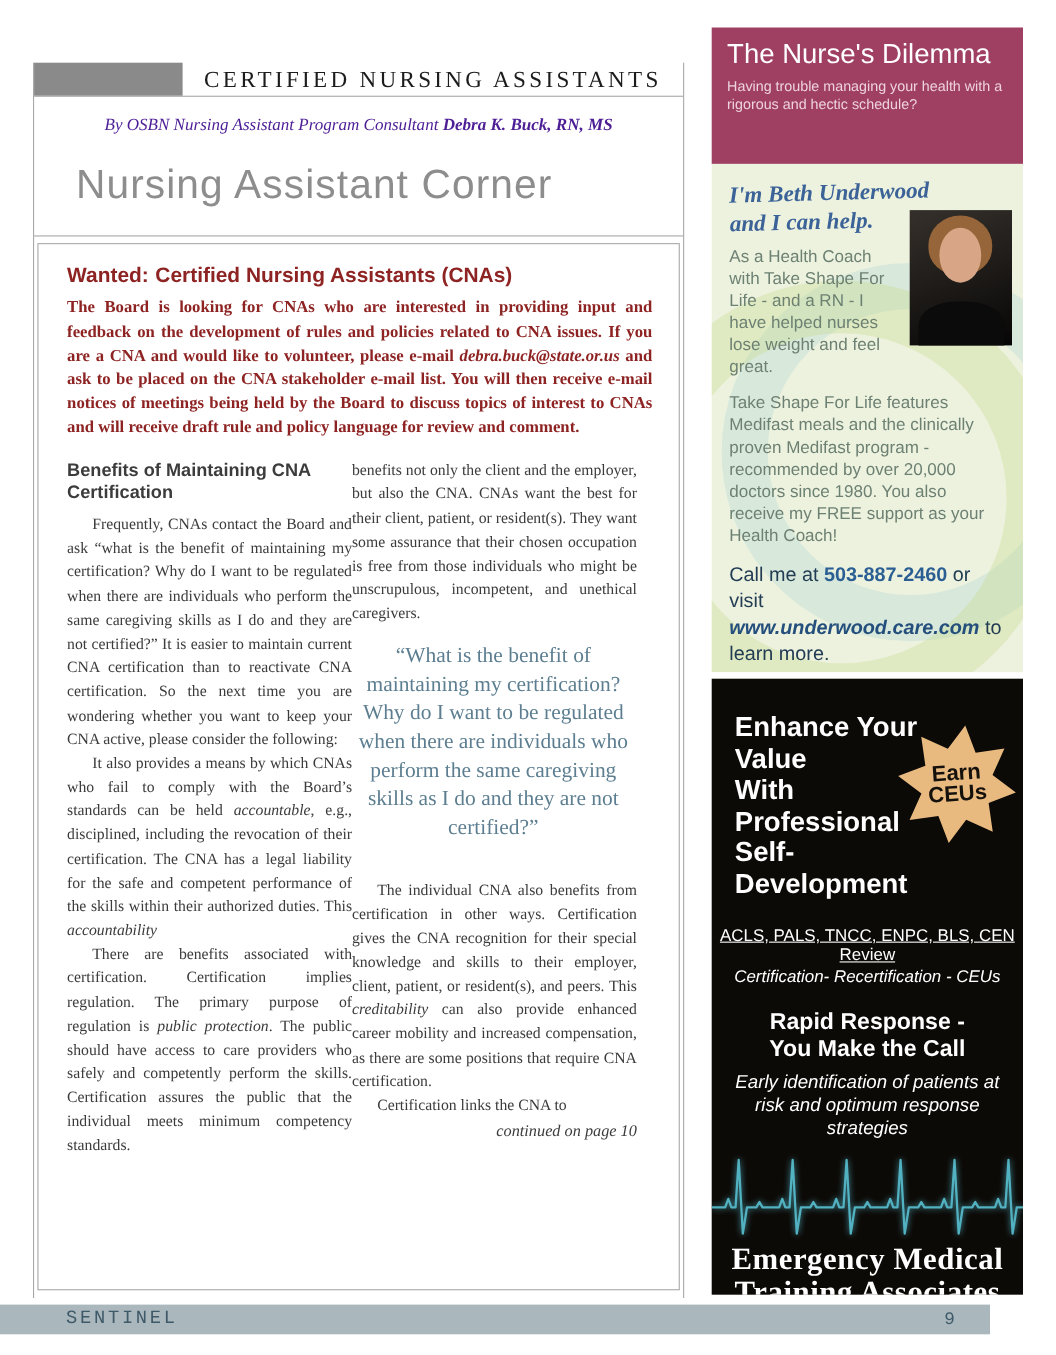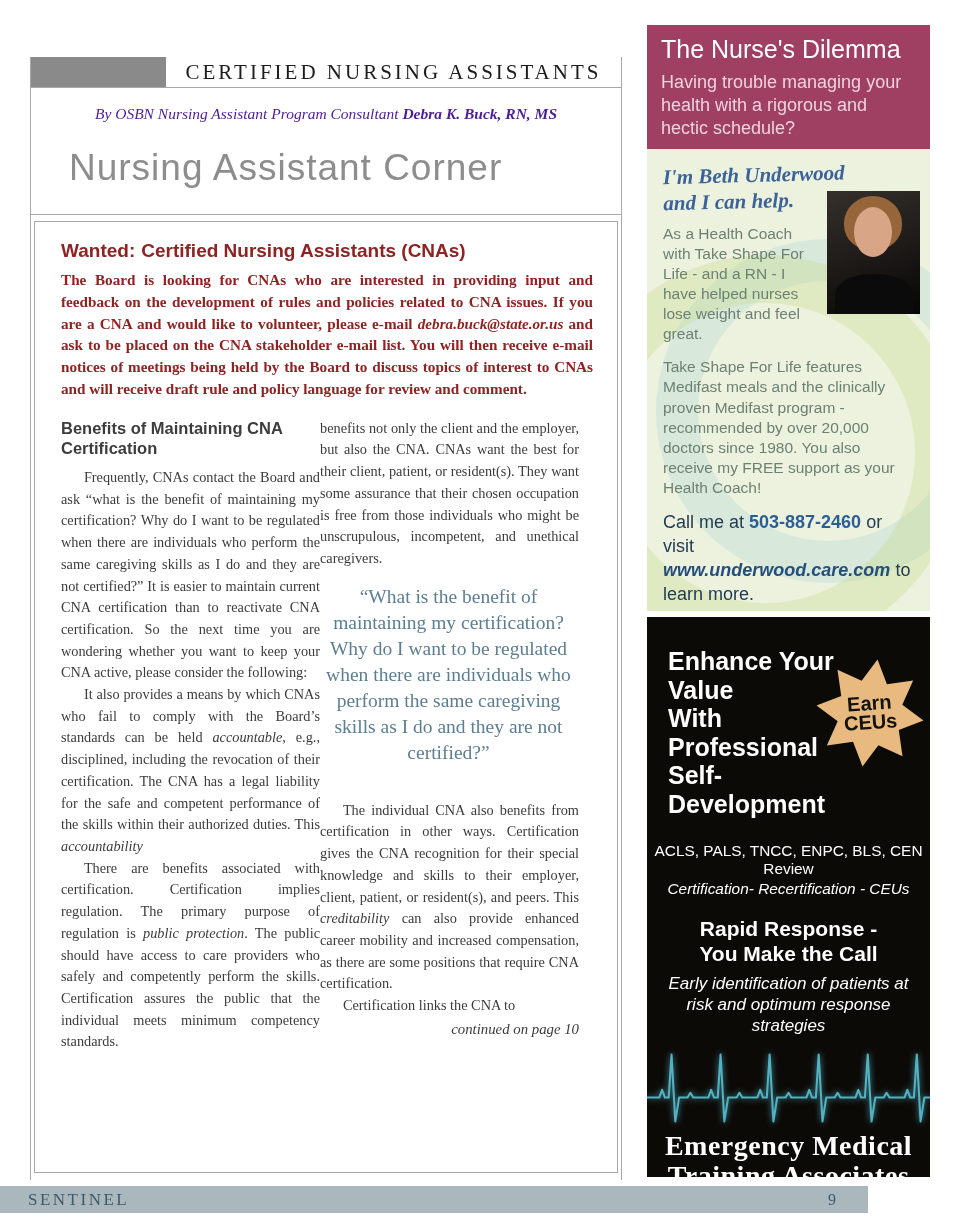--- a/index.html
+++ b/index.html
@@ -40,21 +40,21 @@
              margin:14px 2px 34px 0;hyphens:none;}
   .continued{font-style:italic;text-align:right;font-size:14.8px;margin-top:2px;}
 
   .prel{white-space:pre-line;}
 
   
   .ad-tsfl{position:absolute;left:647px;top:25px;width:283px;height:562px;
            font-family:"Liberation Sans",sans-serif;}
   .tsfl-head{background:#9f3f62;color:#fff;padding:11px 14px 12px;box-sizing:border-box;height:124px;}
   .tsfl-title{font-size:25px;line-height:1.1;}
-  .tsfl-sub{font-size:18px;line-height:1.28;color:#eed3dc;margin-top:7px;}
+  .tsfl-sub{font-size:13px;line-height:1.28;color:#eed3dc;margin-top:7px;}
   .tsfl-body{position:relative;height:462px;background:#edf2df;overflow:hidden;
              padding:12px 16px;box-sizing:border-box;}
   .swirl-deco1{position:absolute;right:-70px;top:90px;width:260px;height:260px;border-radius:50%;
                border:42px solid rgba(140,200,210,0.22);}
   .swirl-deco2{position:absolute;left:-80px;bottom:-40px;width:300px;height:300px;border-radius:50%;
                border:48px solid rgba(190,215,120,0.28);}
   .tsfl-script{position:relative;font-family:"Liberation Serif",serif;font-style:italic;
                font-weight:bold;font-size:21px;line-height:1.25;color:#3c6398;transform:rotate(-1.5deg);}
   .coach-photo{position:absolute;right:10px;top:42px;width:93px;height:123px;overflow:hidden;
                background:linear-gradient(160deg,#35302b,#070606);}
@@ -73,32 +73,32 @@
   
   .ad-emta{position:absolute;left:647px;top:617px;width:283px;height:560px;background:#0c0a07;
            color:#fff;font-family:"Liberation Sans",sans-serif;overflow:hidden;text-align:center;}
   .emta-headline{position:relative;text-align:left;margin:30px 0 0 21px;width:200px;
                  font-size:25px;font-weight:bold;line-height:1.14;}
   .star-wrap{position:absolute;top:42px;right:6px;width:108px;height:108px;}
   .star-wrap svg{position:absolute;left:0;top:0;}
   .star-label{position:absolute;left:0;top:0;width:108px;height:108px;display:flex;align-items:center;
               justify-content:center;color:#14100c;font-weight:bold;font-size:20px;line-height:0.95;
               transform:rotate(-4deg);}
-  .emta-courses{margin-top:24px;font-size:15.4px;}
+  .emta-courses{margin-top:24px;font-size:15.4px;text-decoration:underline;}
   .emta-cert{font-style:italic;font-size:15.4px;margin-top:2px;}
   .emta-program{margin-top:18px;font-size:21px;font-weight:bold;line-height:1.2;}
   .emta-program-sub{margin:8px auto 0;width:256px;font-style:italic;font-size:17px;line-height:1.22;}
   .ekg{display:block;margin-top:8px;filter:drop-shadow(0 0 3px rgba(82,178,194,0.85));}
   .emta-org{font-family:"Liberation Serif",serif;font-weight:bold;font-size:28px;line-height:1.1;
             letter-spacing:0.5px;margin-top:0;}
 
   
   .page-footer{position:absolute;left:0;top:1186px;width:868px;height:27px;background:#aab7bd;
                display:flex;align-items:center;justify-content:space-between;
-               font-family:Liberation Serif, serif;color:#3e5968;}
+               font-family:Liberation Mono, monospace;color:#3e5968;padding-left:32px;}
   .footer-brand{margin-left:28px;font-size:17px;letter-spacing:2.5px;}
   .footer-page{margin-right:32px;font-size:16px;}
 </style>
 </head>
 <body>
 
 <div class="frame">
   <div class="head-block">
     <div class="kicker-row">
       <div class="kicker-accent"></div>

